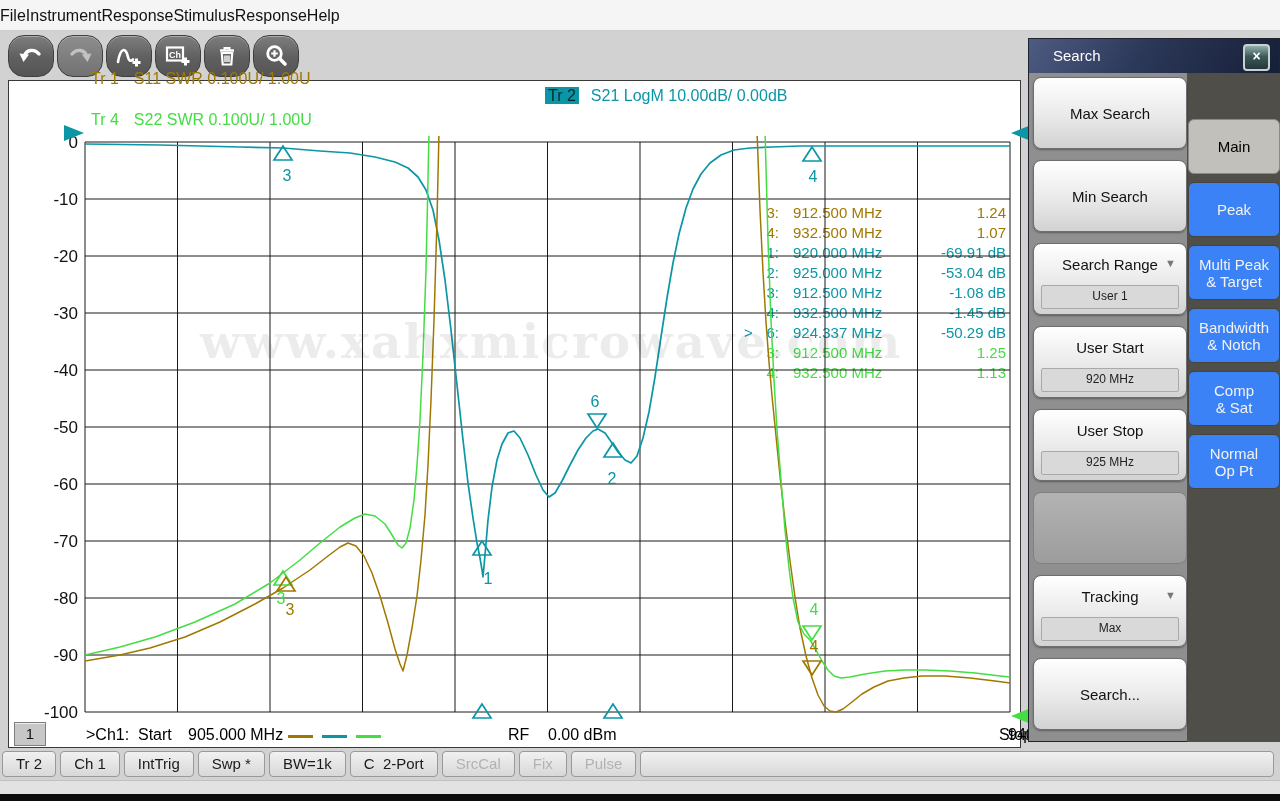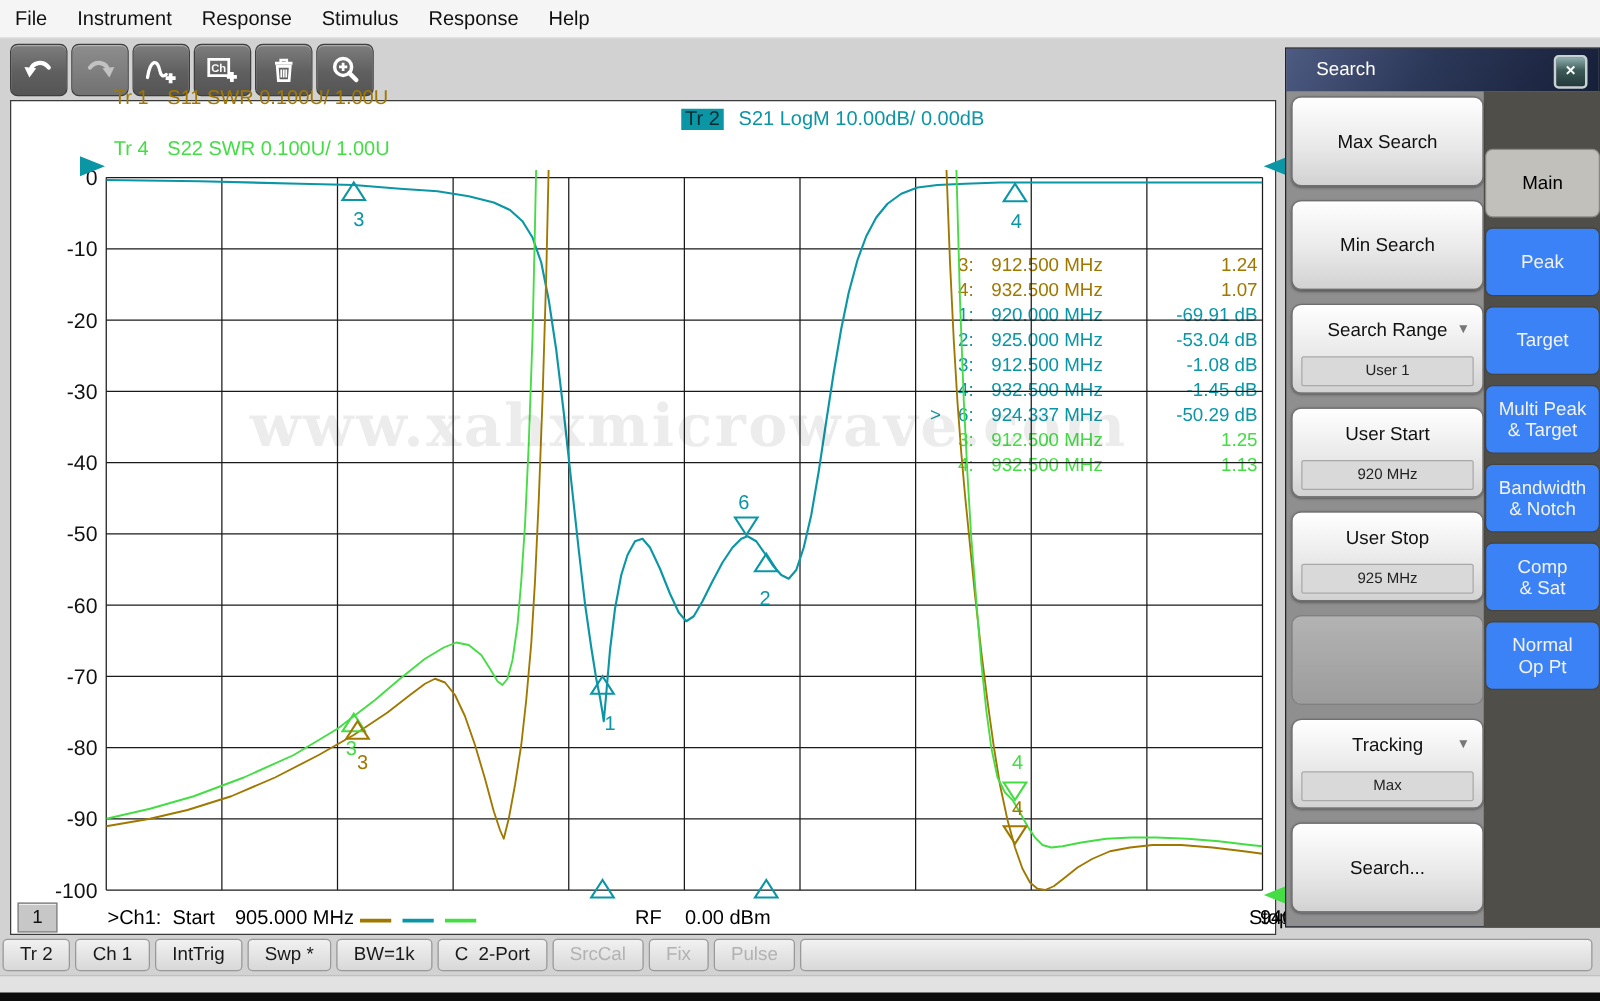--- a/index.html
+++ b/index.html
@@ -1,24 +1,24 @@
 <!DOCTYPE html>
 <html><head>
 <meta charset="utf-8">
 <style>
   html,body{margin:0;padding:0;}
   body{width:1280px;height:801px;position:relative;overflow:hidden;
        background:#d2d2d2;font-family:"Liberation Sans",sans-serif;-webkit-font-smoothing:antialiased;}
   .abs{position:absolute;}
   
   #menubar{left:0;top:0;width:1280px;height:30px;background:#f5f5f5;border-bottom:1px solid #cfcfcf;display:flex;align-items:center;}
-  .menu-item{font-size:16px;color:#111;padding:0 12px;line-height:29px;cursor:default;}
+  .menu-item{font-size:16px;color:#111;padding:0 0;line-height:29px;cursor:default;}
   
   #toolbar{left:0;top:31px;width:1280px;height:47px;background:#d2d2d2;}
-  .tbtn{position:absolute;top:4px;width:44px;height:40px;border-radius:6px;
+  .tbtn{position:absolute;top:4px;width:44px;height:40px;border-radius:16px;
         background:linear-gradient(#7e7e7e,#5f5f5f 55%,#555);border:1px solid #3f3f3f;
         box-shadow:inset 0 1px 0 rgba(255,255,255,.35);display:flex;align-items:center;justify-content:center;}
   .tbtn.disabled{background:linear-gradient(#8d8d8d,#727272);}
   .tbtn svg{display:block;}
   
   #plot-panel{left:8px;top:80px;width:1013px;height:668px;background:#fff;border:1px solid #3a3a3a;box-sizing:border-box;}
   .tl{position:absolute;font-size:16px;white-space:pre;}
   .tl .chip{padding:0 3px;}
   .tl .chip.hl{color:#002a30;}
   .tl .tltext{margin-left:12px;}
@@ -257,21 +257,20 @@
 
 <div class="abs" id="panel">
   <div id="panel-title">
     <span class="t">Search</span>
     <div id="panel-close"><span>×</span></div>
   </div>
   <div id="tabcol">
       <div id="tabcol-inner">
         <div class="ptab active">Main</div>
         <div class="ptab">Peak</div>
-        <div class="ptab">Target</div>
         <div class="ptab">Multi Peak
 &amp; Target</div>
         <div class="ptab">Bandwidth
 &amp; Notch</div>
         <div class="ptab">Comp
 &amp; Sat</div>
         <div class="ptab">Normal
 Op Pt</div>
       </div>
     </div>

